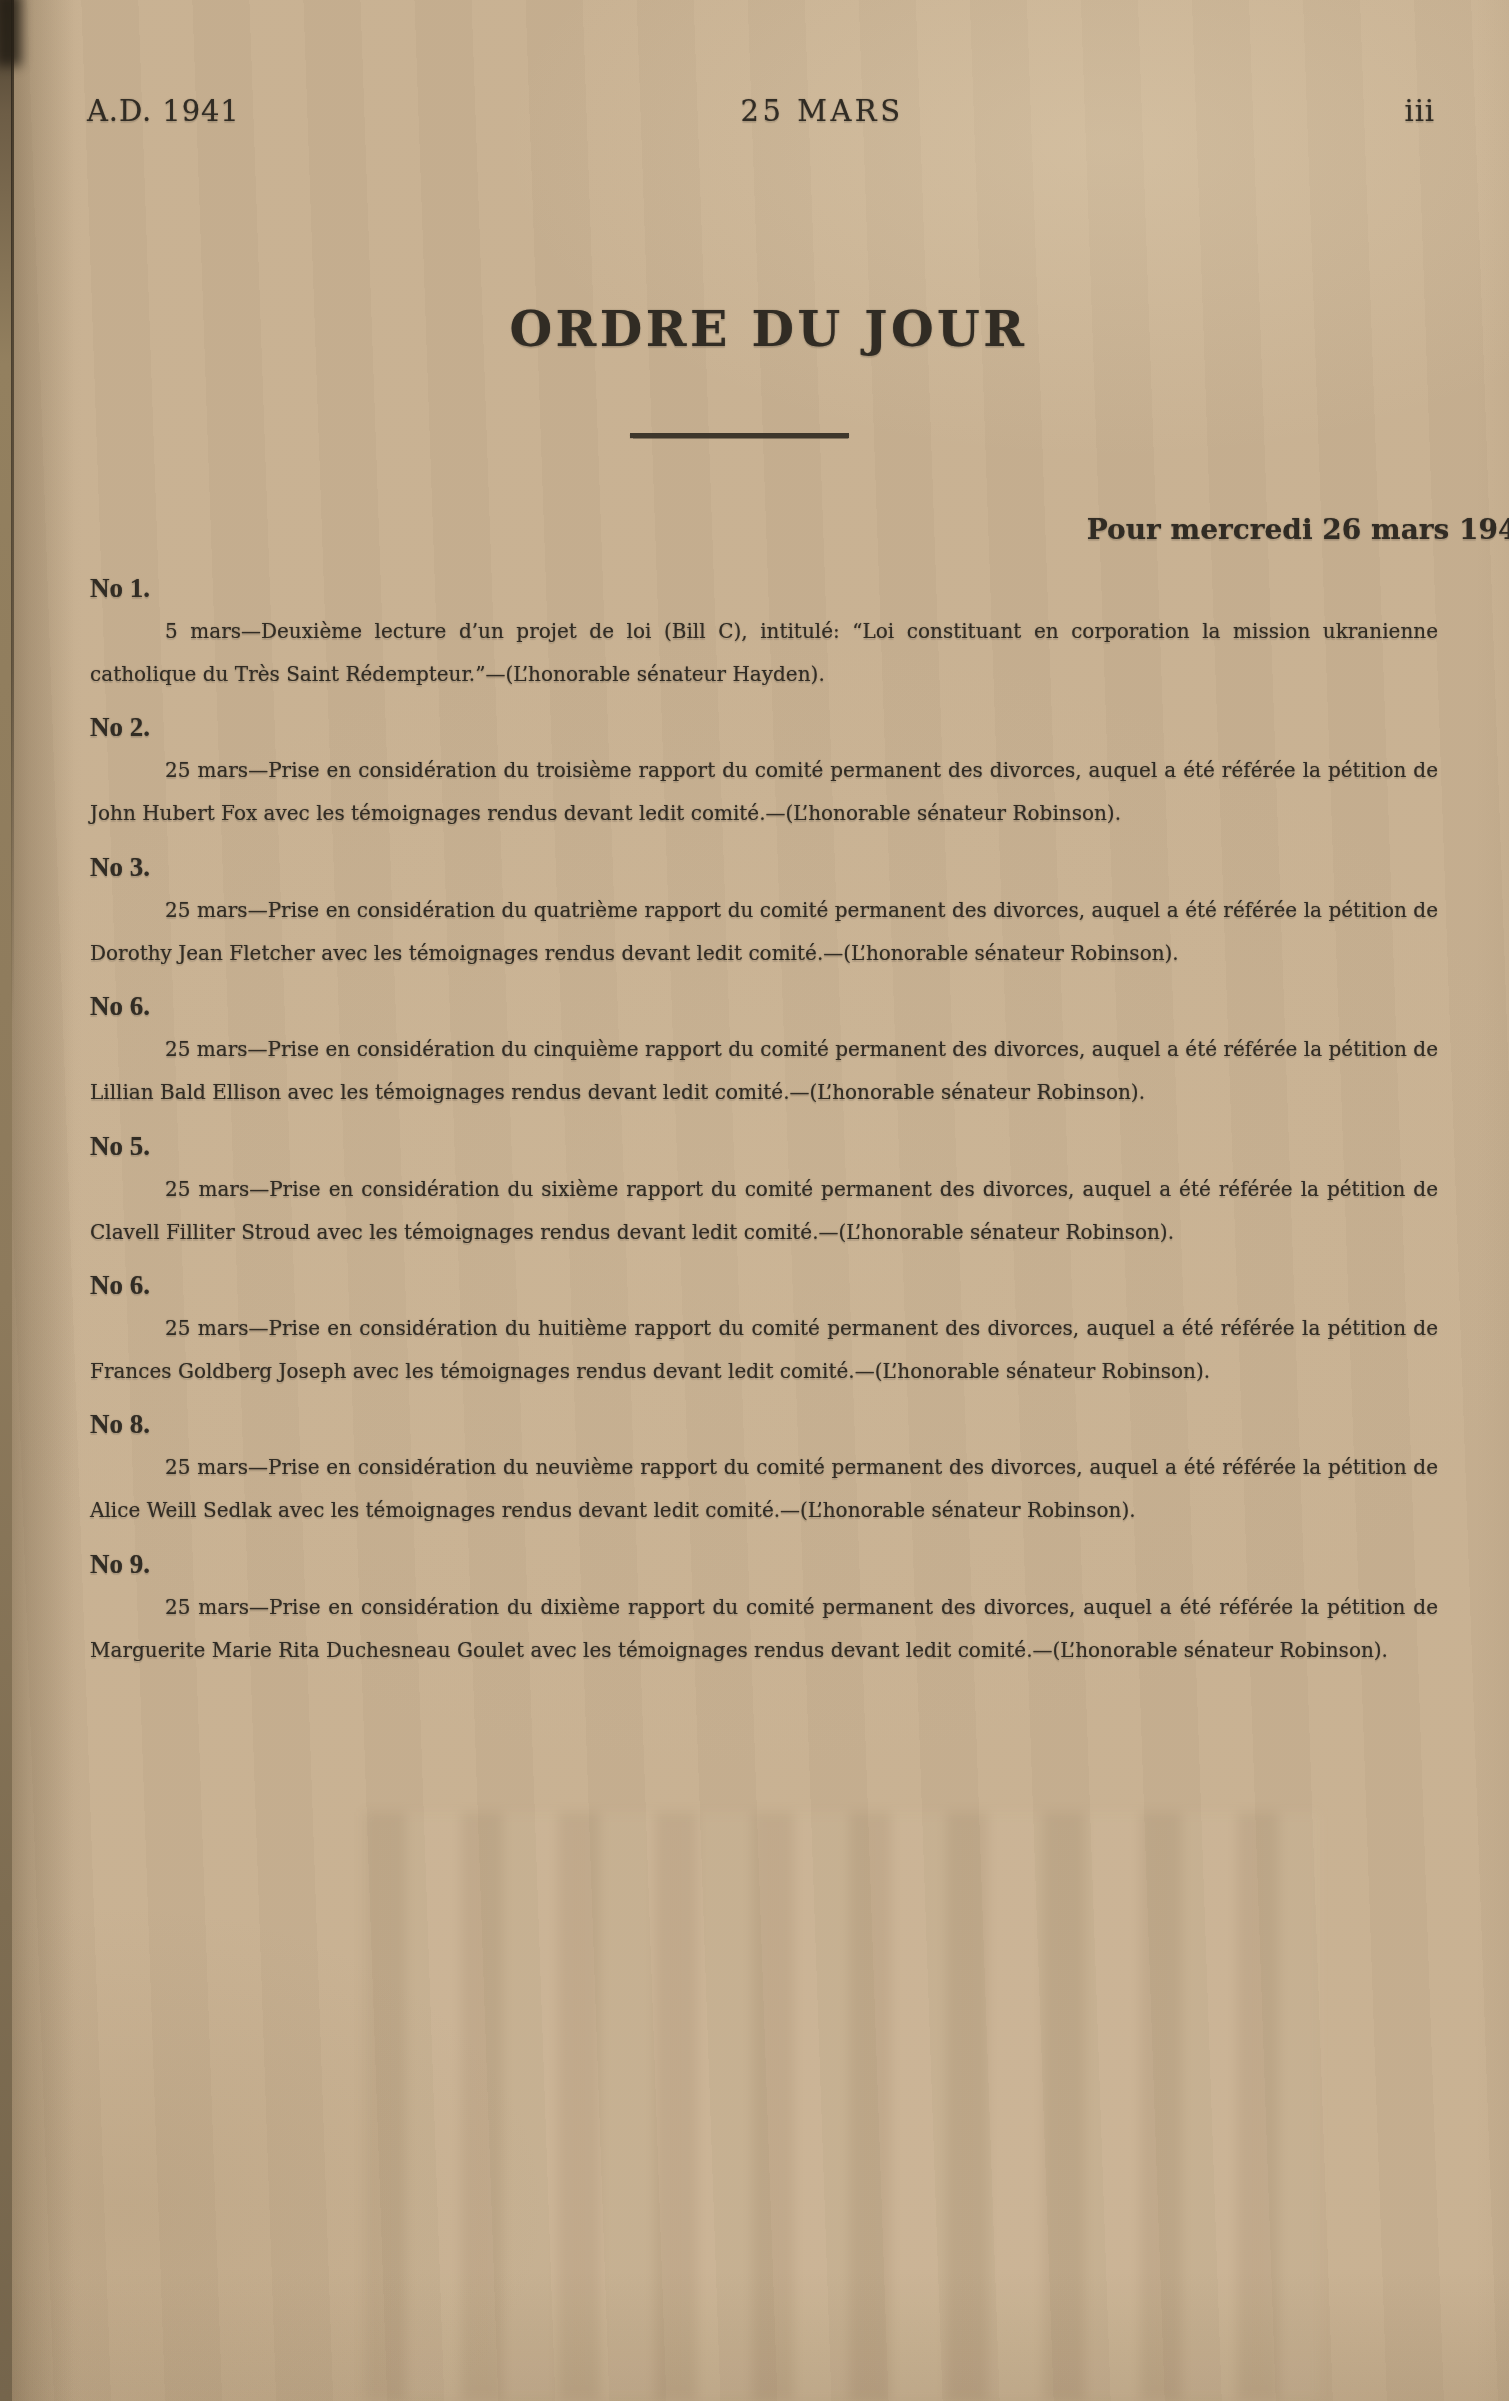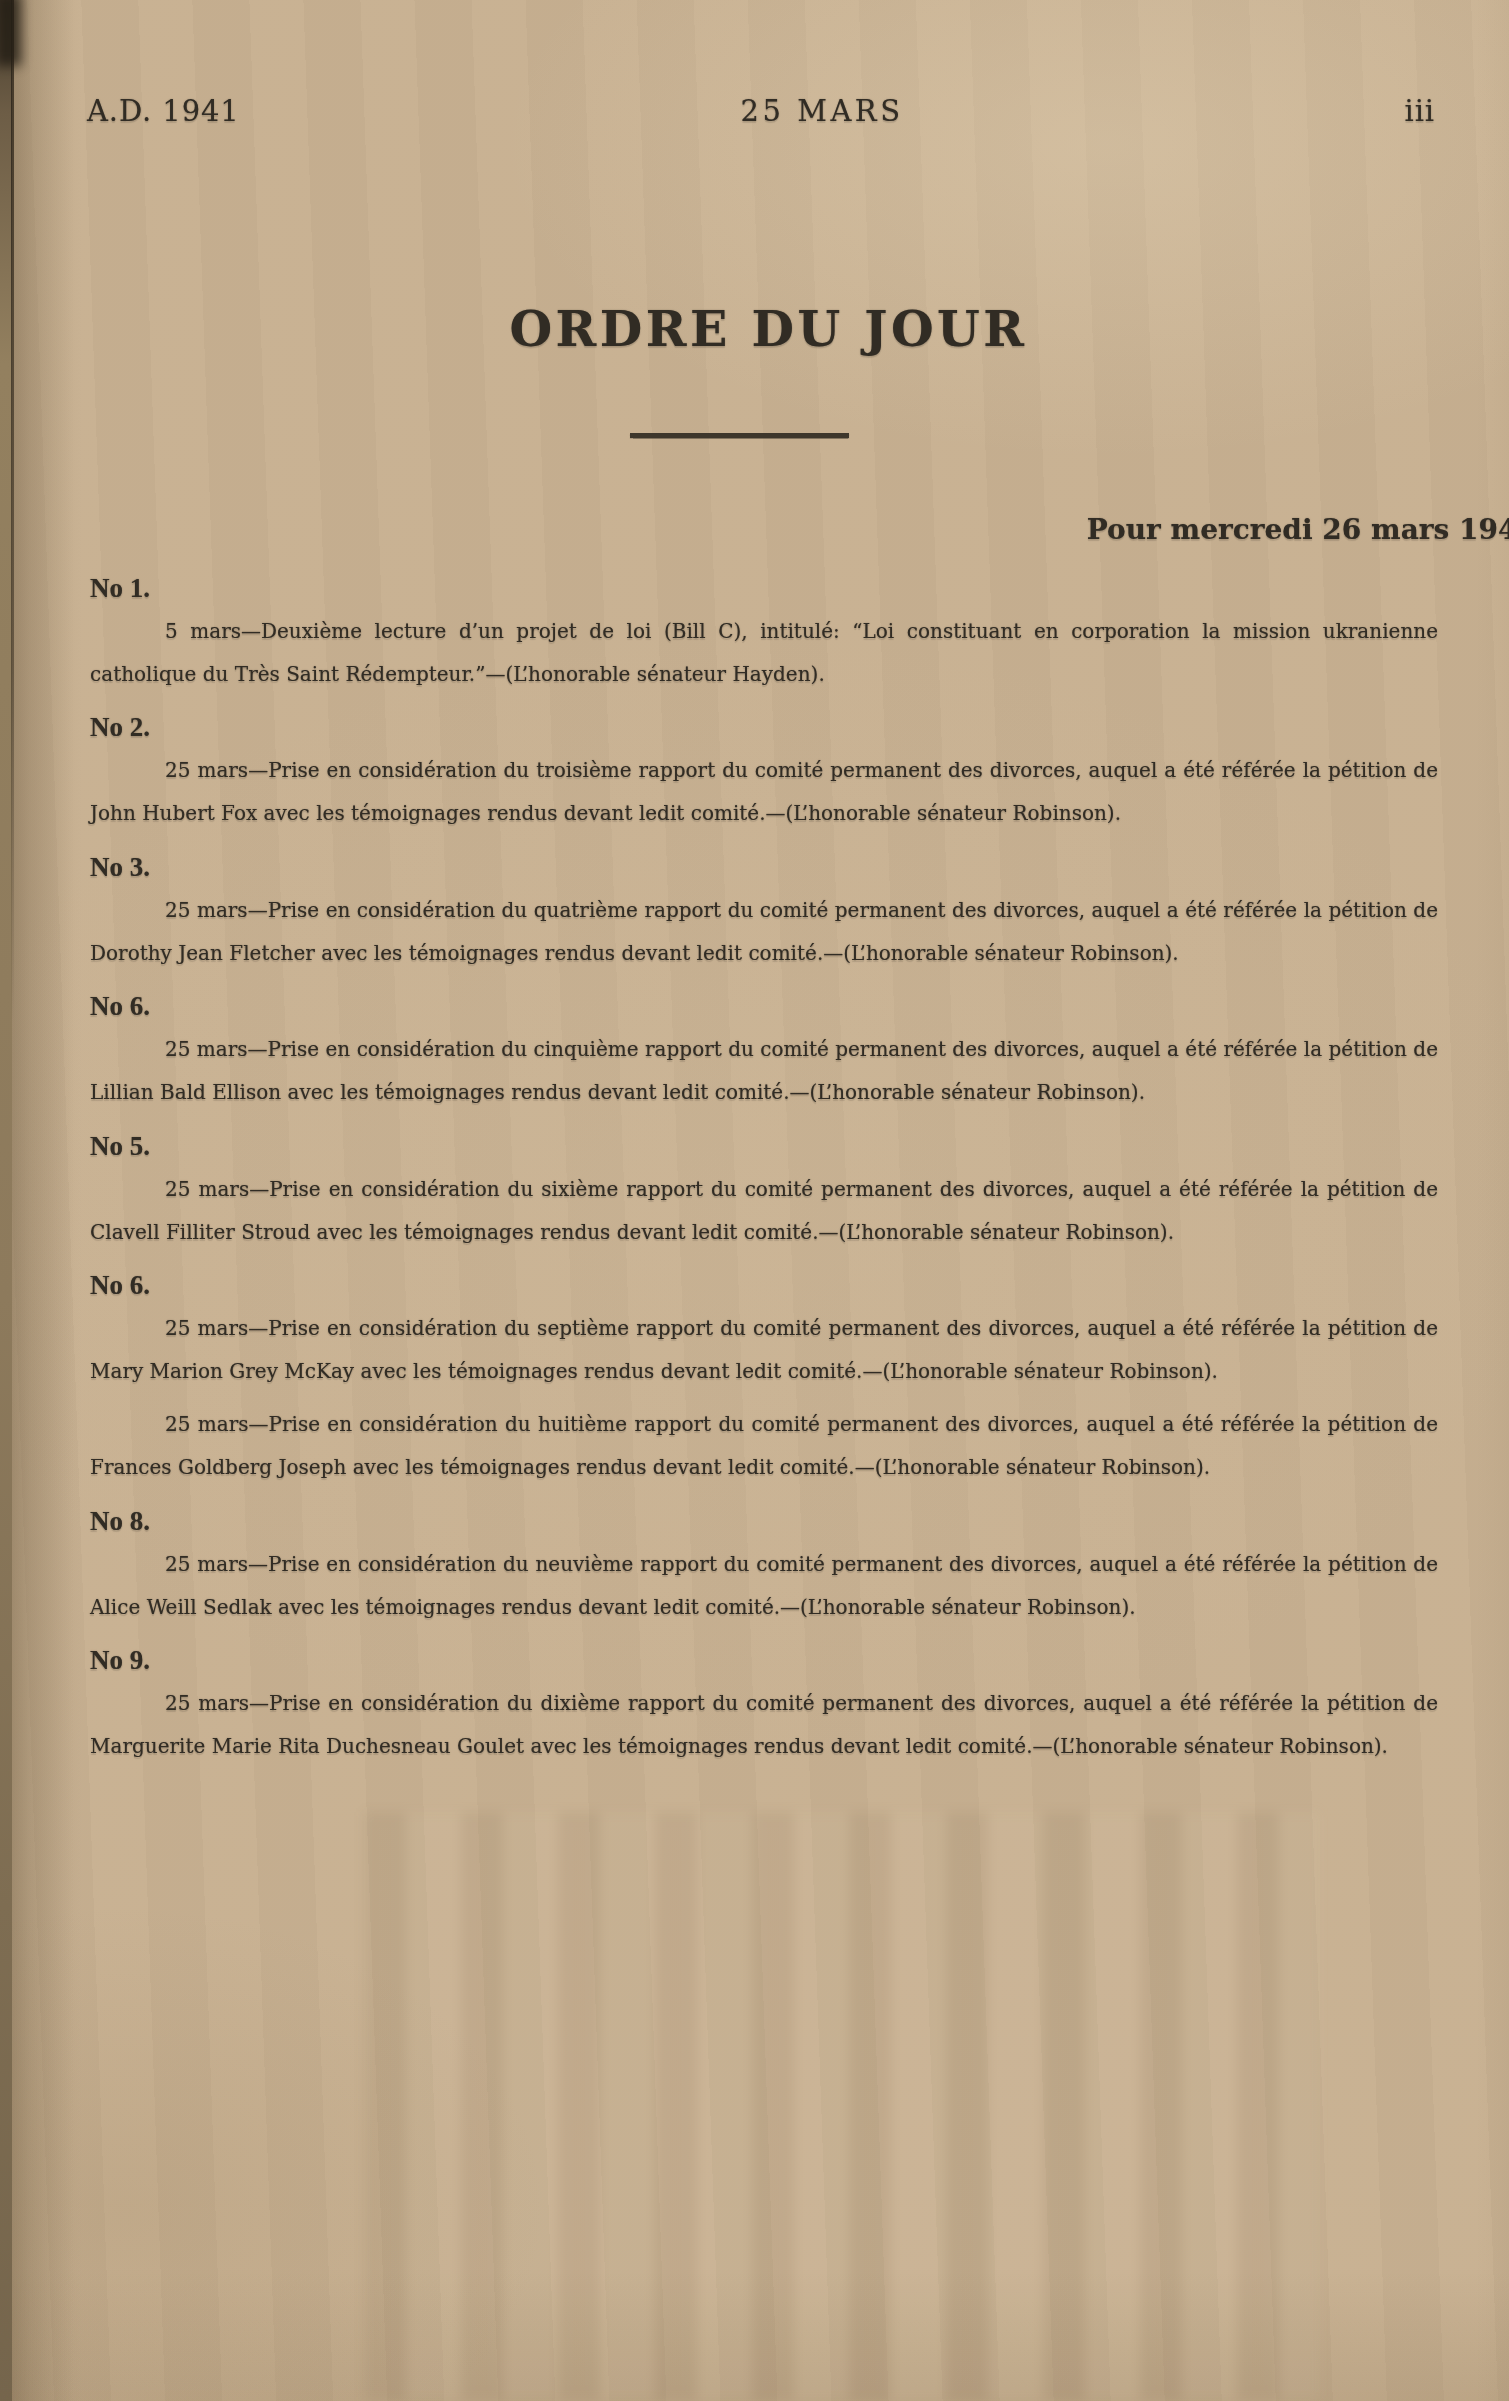--- a/index.html
+++ b/index.html
@@ -180,21 +180,20 @@
       <p class="item-text">25 mars—Prise en considération du cinquième rapport du comité permanent des divorces, auquel a été référée la pétition de Lillian Bald Ellison avec les témoignages rendus devant ledit comité.—(L’honorable sénateur Robinson).</p>
     </section>
 
     <section class="item">
       <div class="item-no">No 5.</div>
       <p class="item-text">25 mars—Prise en considération du sixième rapport du comité permanent des divorces, auquel a été référée la pétition de Clavell Filliter Stroud avec les témoignages rendus devant ledit comité.—(L’honorable sénateur Robinson).</p>
     </section>
 
     <section class="item">
       <div class="item-no">No 6.</div>
-      <p class="item-text">25 mars—Prise en considération du septième rapport du comité permanent des divorces, auquel a été référée la pétition de Mary Marion Grey McKay avec les témoignages rendus devant ledit comité.—(L’honorable sénateur Robinson).</p>
     </section>
 
     <section class="item">
       <p class="item-text">25 mars—Prise en considération du huitième rapport du comité permanent des divorces, auquel a été référée la pétition de Frances Goldberg Joseph avec les témoignages rendus devant ledit comité.—(L’honorable sénateur Robinson).</p>
     </section>
 
     <section class="item">
       <div class="item-no">No 8.</div>
       <p class="item-text">25 mars—Prise en considération du neuvième rapport du comité permanent des divorces, auquel a été référée la pétition de Alice Weill Sedlak avec les témoignages rendus devant ledit comité.—(L’honorable sénateur Robinson).</p>
     </section>

